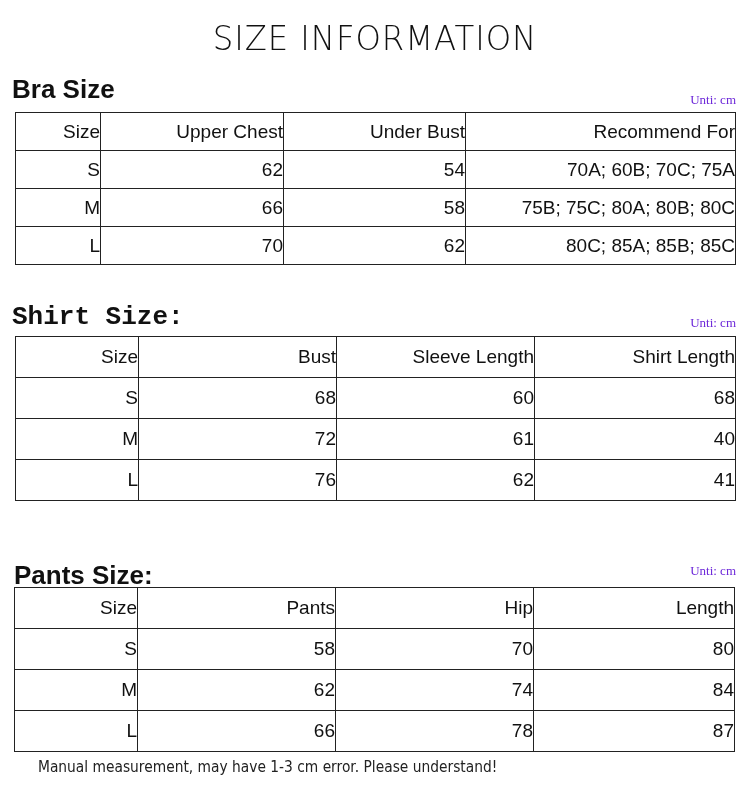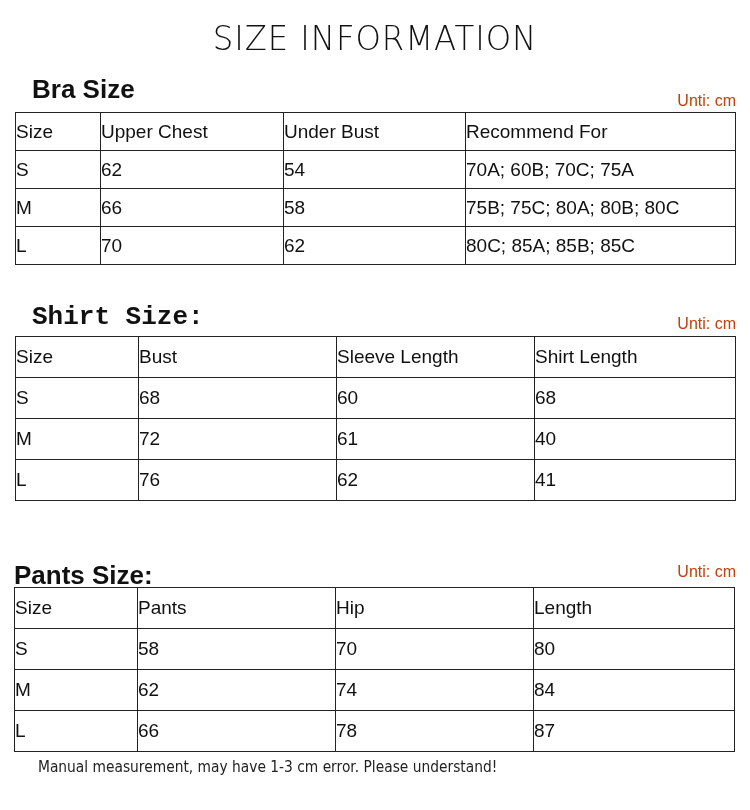--- a/index.html
+++ b/index.html
@@ -1,21 +1,21 @@
 <!DOCTYPE html>
 <html><head>
 <meta charset="utf-8">
 <style>
   html, body { margin:0; padding:0; background:#fff; }
   body { width:750px; height:810px; position:relative; overflow:hidden; font-family:"Liberation Sans", sans-serif; color:#111; }
   .title { position:absolute; top:18px; left:0; width:750px; text-align:center; font-family:"DejaVu Sans", sans-serif; font-weight:200; font-size:34px; letter-spacing:1px; color:#111; transform:scaleX(0.95); }
-  .section-title { position:absolute; left:32px; font-weight:bold; font-size:26px; color:#111; }
-  .unit { position:absolute; right:14px; font-size:16px; color:#c2410c; font-family:Liberation Sans, sans-serif; }
+  .section-title { position:absolute; left:12px; font-weight:bold; font-size:26px; color:#111; }
+  .unit { position:absolute; right:14px; font-size:13px; color:#6d28d9; font-family:Liberation Serif, serif; }
   table { position:absolute; border-collapse:collapse; left:15px; width:720px; table-layout:fixed; }
-  td { border:1px solid #222; text-align:left; font-size:19px; color:#111; padding:0; }
+  td { border:1px solid #222; text-align:right; font-size:19px; color:#111; padding:0; }
   .note { position:absolute; left:38px; top:758px; font-size:15px; color:#222; font-family:"DejaVu Sans", sans-serif; transform:scaleX(0.92); transform-origin:left; }
 </style>
 </head>
 <body>
 
 <div class="title">SIZE INFORMATION</div>
 
 <div class="section-title" style="top:74px;">Bra Size</div>
 <div class="unit" style="top:92px;">Unti: cm</div>
 <table style="top:112px;">

